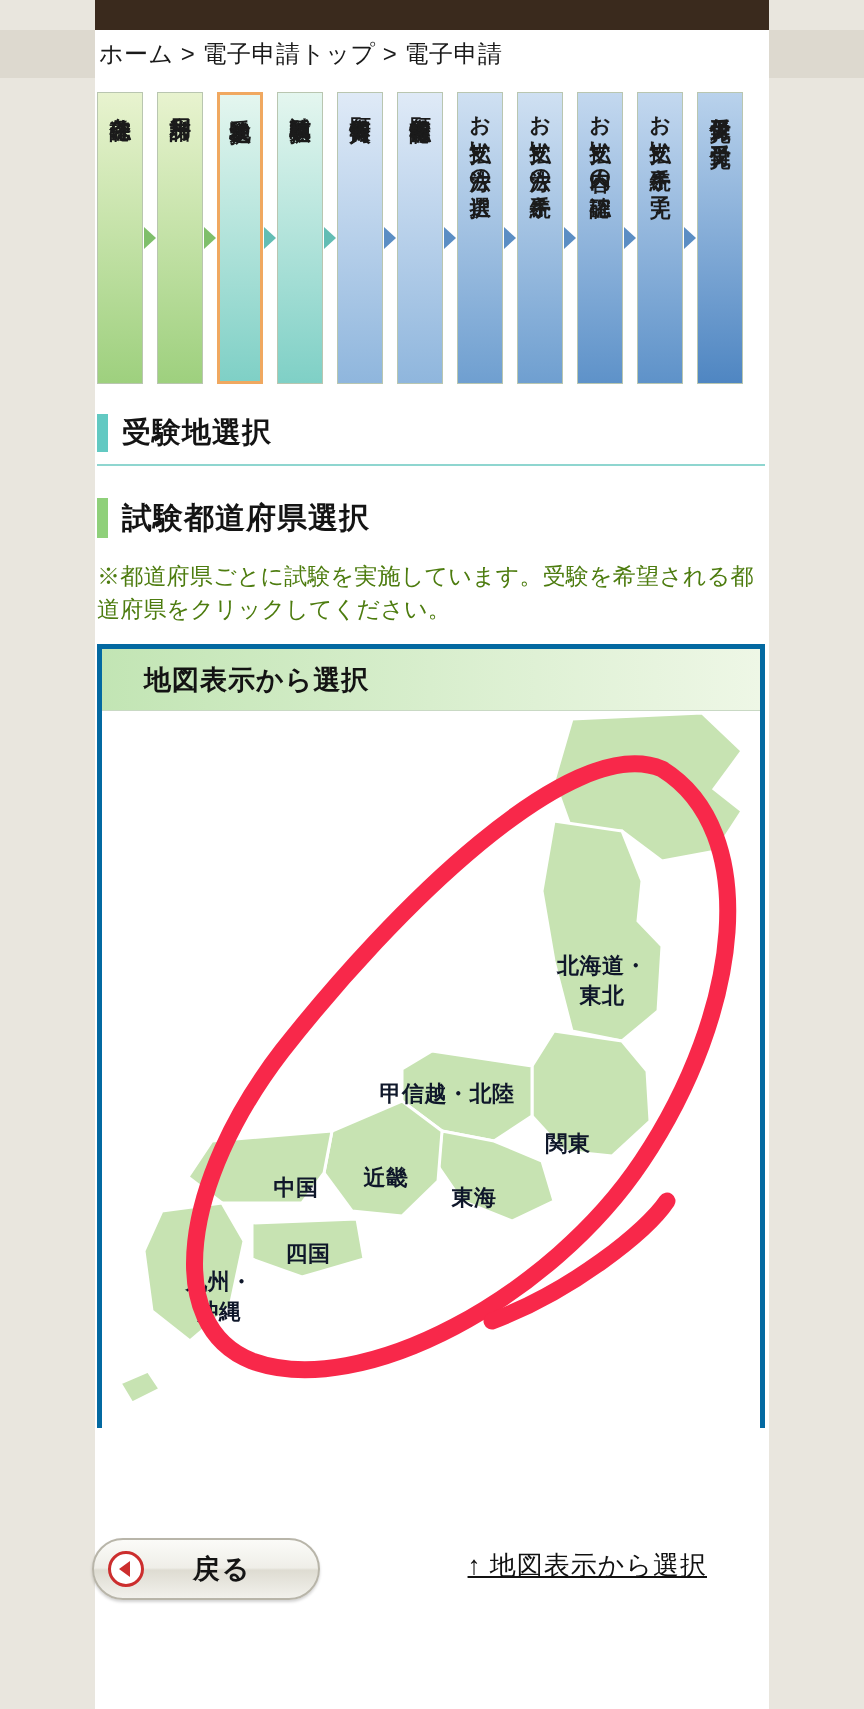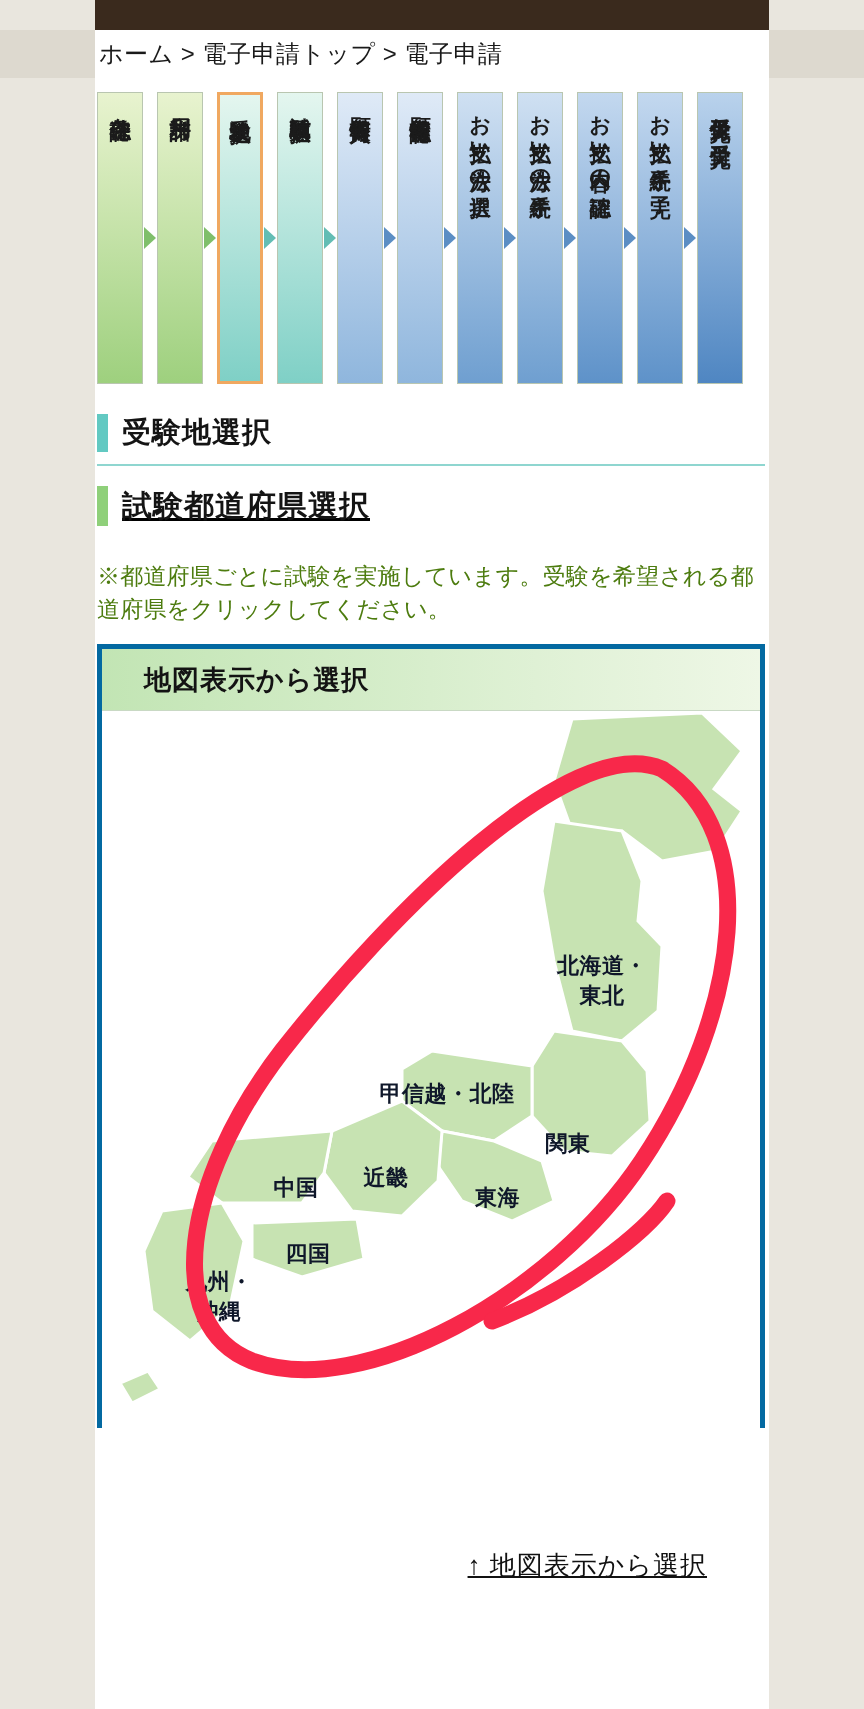--- a/index.html
+++ b/index.html
@@ -100,21 +100,21 @@
   .sec {
     position: absolute; left: 2px; width: 668px;
     display: flex; align-items: center;
   }
   .sec .bar {
     width: 11px; height: 38px; margin-right: 14px;
   }
   .sec .title { font-size: 29px; font-weight: 700; color: #141414; letter-spacing: 1px; }
   #sec1 { top: 402px; height: 64px; border-bottom: 2px solid #8fd6d0; }
   #sec1 .bar { background: #62c9c2; }
-  #sec2 { top: 476px; height: 60px; text-decoration: underline; }
+  #sec2 { top: 488px; height: 60px; }
   #sec2 .bar { background: #8fd07a; height: 40px; }
   #sec2 .title { font-size: 30px; }
 
   .note {
     position: absolute; left: 2px; top: 560px; width: 668px;
     font-size: 23px; line-height: 1.45; color: #4d7c0f;
     letter-spacing: 0.2px;
   }
 
   
@@ -326,34 +326,38 @@
         </svg>
 
         <div class="map-label" style="left:430px; top:240px; width:140px;">
           <span>北海道・</span><br>
           <span>東北</span>
         </div>
         <div class="map-label" style="left:255px; top:368px; width:180px;">甲信越・北陸</div>
         <div class="map-label" style="left:420px; top:418px; width:92px;">関東</div>
         <div class="map-label" style="left:148px; top:462px; width:92px;">中国</div>
         <div class="map-label" style="left:238px; top:452px; width:92px;">近畿</div>
-        <div class="map-label" style="left:326px; top:472px; width:92px;text-align:right;">東海</div>
+        <div class="map-label" style="left:326px; top:472px; width:92px;">東海</div>
         <div class="map-label" style="left:160px; top:528px; width:92px;">四国</div>
         <div class="map-label" style="left:62px; top:556px; width:110px;">
           <span>九州・</span><br>
           <span>沖縄</span>
         </div>
 
         <svg class="annot" width="666" height="720" viewBox="0 0 666 720">
           <path d="M560 58 C660 120 640 300 540 450 C450 585 260 690 150 650 C60 615 80 470 180 340 C290 200 470 20 560 58 Z" fill="none" stroke="#f8284a" stroke-width="17" stroke-linecap="round"></path>
           <path d="M390 610 C470 580 545 520 565 490" fill="none" stroke="#f8284a" stroke-width="17" stroke-linecap="round"></path>
         </svg>
 
       </div>
     </div>
 
+    <div class="back-btn" style="left:-3px;">
+      <div class="circ"></div>
+      <div class="lbl">戻る</div>
+    </div>
 
     <div class="pagetop">
       <u>↑ 地図表示から選択</u>
     </div>
 
   </div>
 </div>
 
 </body></html>

